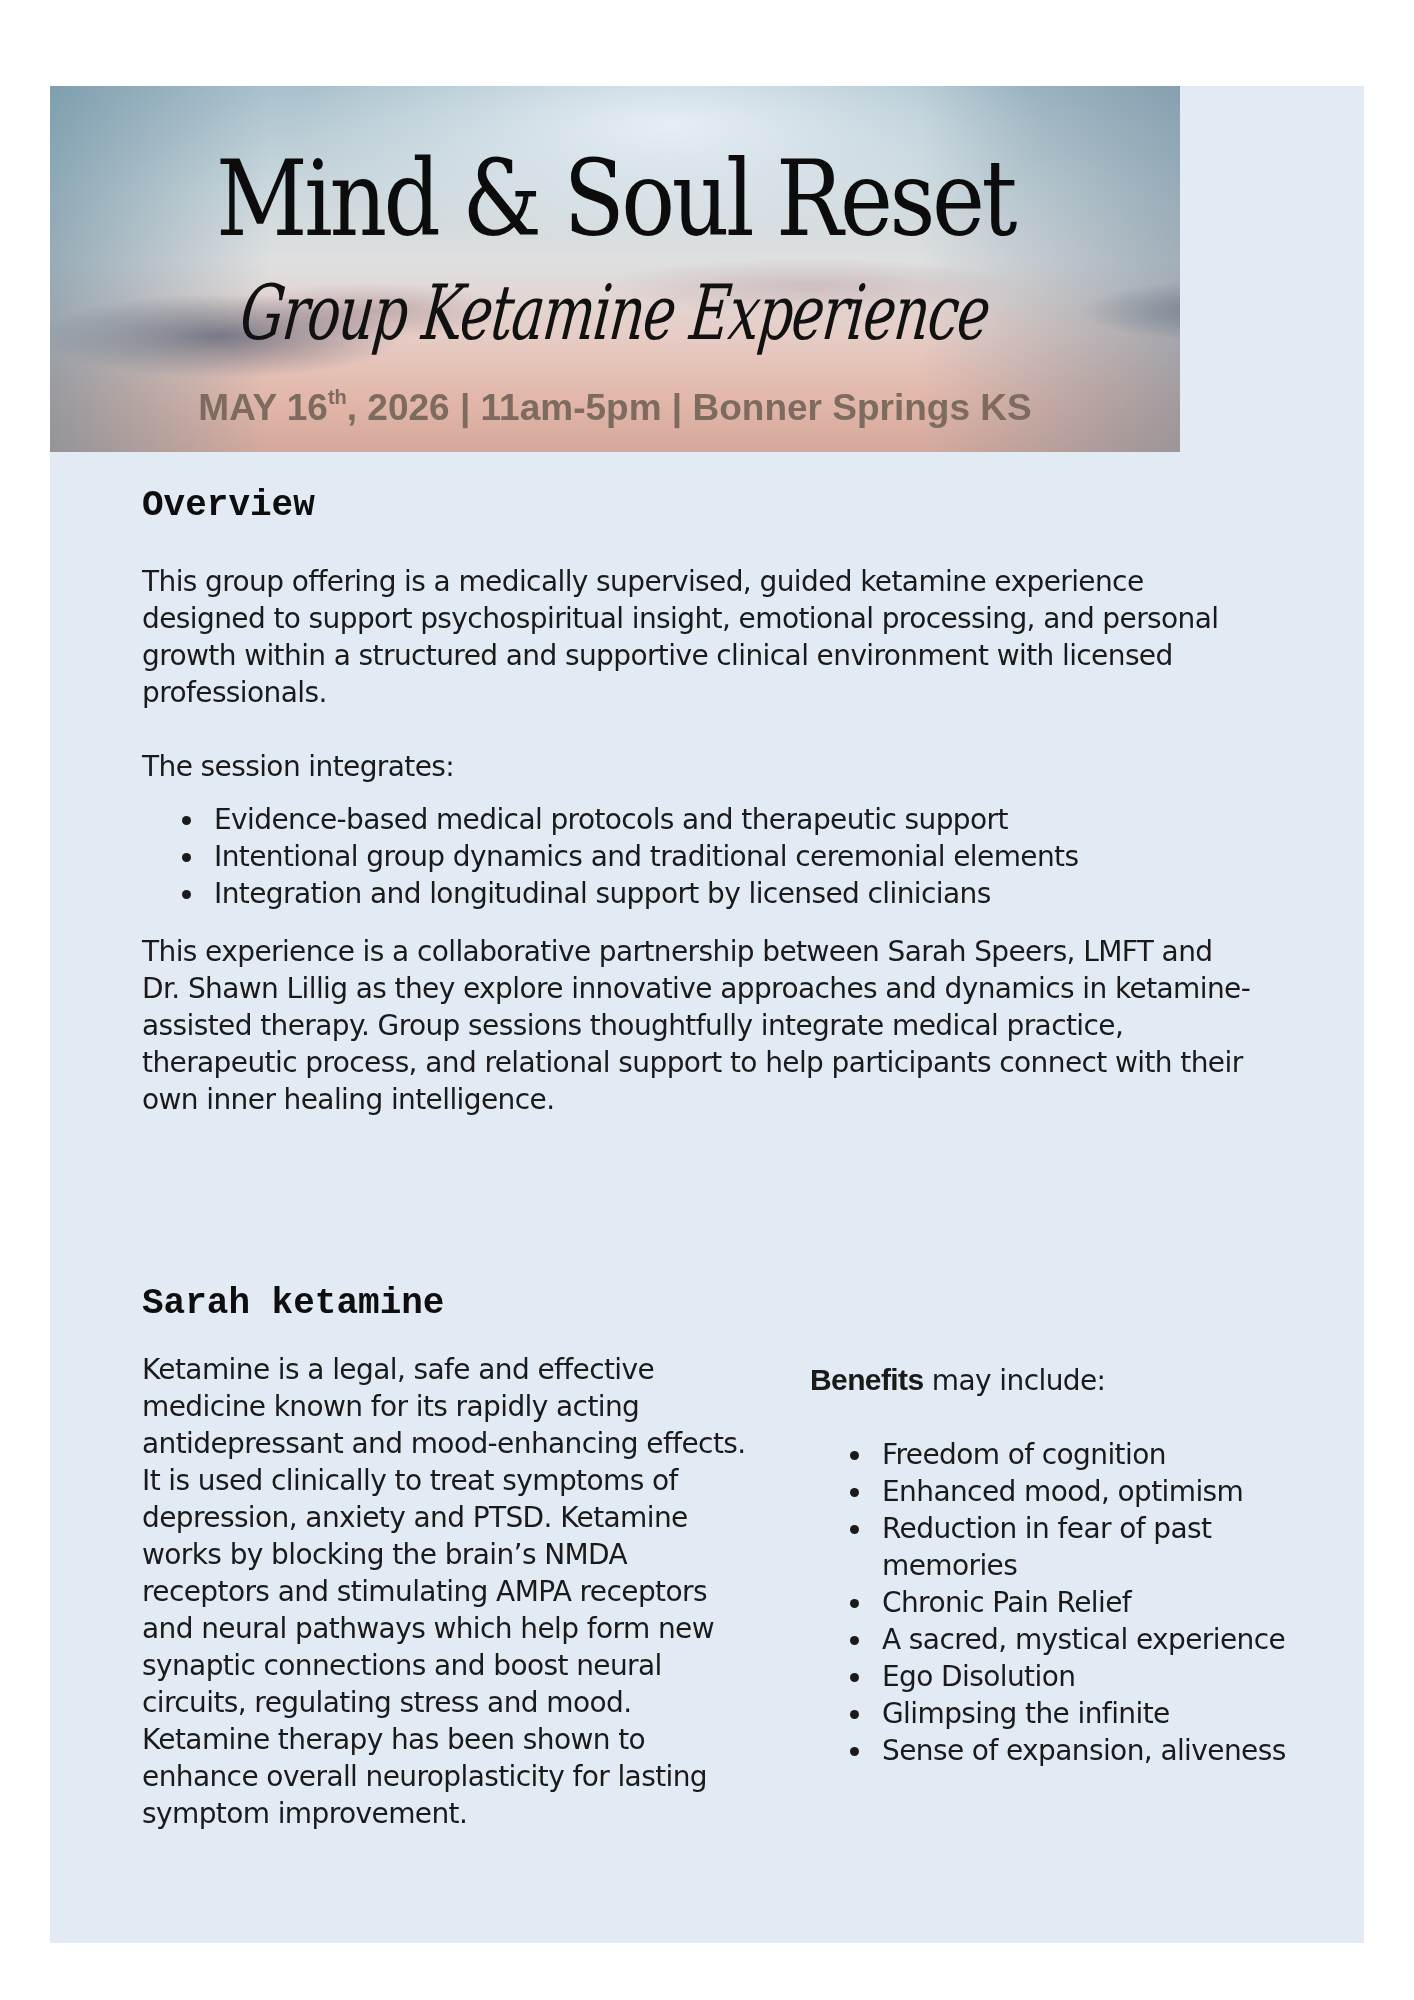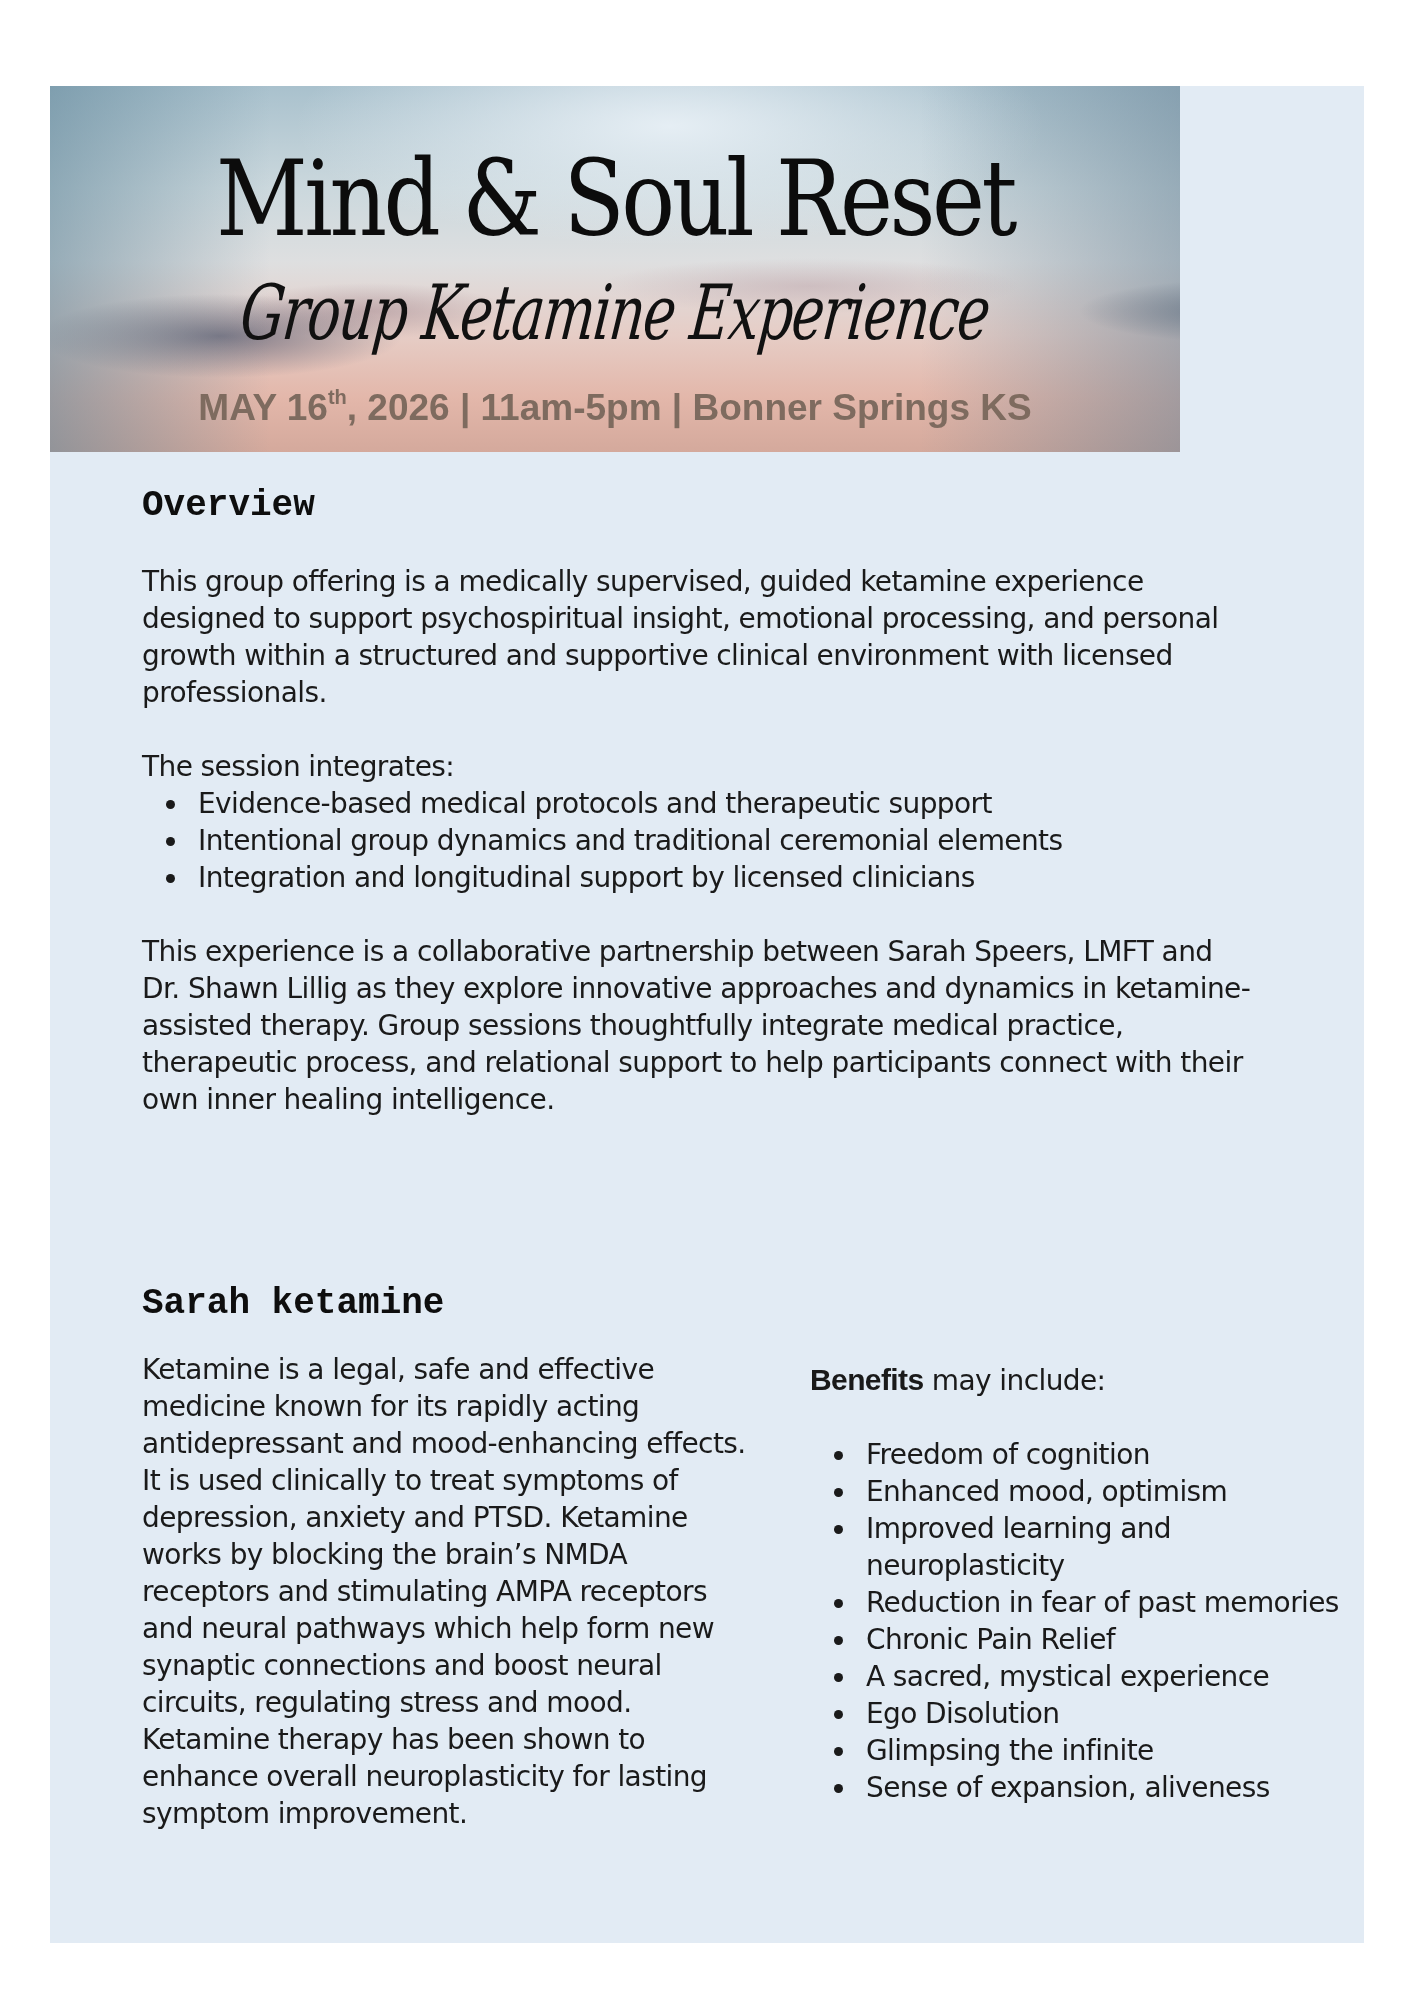--- a/index.html
+++ b/index.html
@@ -54,21 +54,21 @@
   .content { position: absolute; left: 142px; }
   .h2 {
     font-family: Liberation Mono, monospace; font-weight: 700;
     font-size: 36px; line-height: 44px; color: #0e0e0e; margin: 0;
   }
   .body-text {
     font-family: "DejaVu Sans", sans-serif; font-weight: 400;
     font-size: 28px; line-height: 37px; color: #1a1a1a; margin: 0;
     letter-spacing: -0.6px;
   }
-  ul.bullets { list-style: none; margin: 0; padding: 0; }
+  ul.bullets { list-style: none; margin: 16px; padding: 0; }
   ul.bullets li {
     position: relative; padding-left: 56px;
     font-family: "DejaVu Sans", sans-serif; font-size: 28px; line-height: 37px;
     color: #1a1a1a; letter-spacing: -0.6px;
   }
   ul.bullets li::before {
     content: ""; position: absolute; left: 24px; top: 15px;
     width: 9px; height: 9px; border-radius: 50%; background: #1a1a1a;
   }
   ul.benefits li { padding-left: 56px; }
@@ -110,21 +110,20 @@
 </div>
 <div class="content" style="top:1351px; width:620px;">
   <p class="body-text">Ketamine is a legal, safe and effective medicine known for its rapidly acting antidepressant and mood-enhancing effects. It is used clinically to treat symptoms of depression, anxiety and PTSD. Ketamine works by blocking the brain’s NMDA receptors and stimulating AMPA receptors and neural pathways which help form new synaptic connections and boost neural circuits, regulating stress and mood. Ketamine therapy has been shown to enhance overall neuroplasticity for lasting symptom improvement.</p>
 </div>
 
 <div class="content" style="left:810px; top:1361px; width:540px;">
   <p class="body-text"><b style="font-family:'Liberation Sans',sans-serif;font-size:30px;">Benefits</b><span> may include:</span></p>
   <ul class="bullets benefits" style="margin-top:37px;">
     <li>Freedom of cognition</li>
     <li>Enhanced mood, optimism</li>
-    <li>Improved learning and neuroplasticity</li>
     <li>Reduction in fear of past memories</li>
     <li>Chronic Pain Relief</li>
     <li>A sacred, mystical experience</li>
     <li>Ego Disolution</li>
     <li>Glimpsing the infinite</li>
     <li>Sense of expansion, aliveness</li>
   </ul>
 </div>
 
 </body></html>

